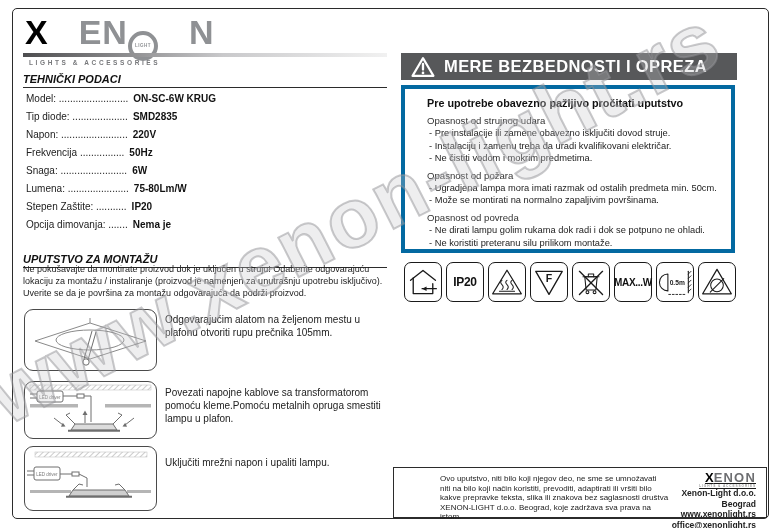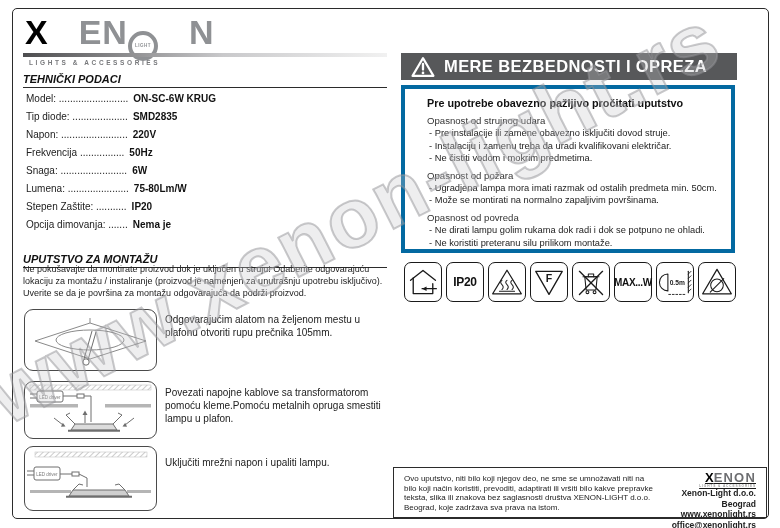--- a/index.html
+++ b/index.html
@@ -34,21 +34,21 @@
   .safety-sub{font-size:10.8px;font-weight:bold;margin-bottom:6px;color:#111;}
   .sgroup-h{font-size:9.6px;color:#333;margin-top:5px;line-height:12px;}
   .bullet{font-size:9.3px;color:#222;line-height:12.6px;white-space:nowrap;padding-left:2px;}
   
   .badge-row{left:391px;top:253px;display:flex;gap:4px;}
   .badge{width:38px;height:40px;border:1.6px solid #1a1a1a;border-radius:7px;background:#fff;display:flex;align-items:center;justify-content:center;box-sizing:border-box;}
   .badge svg{stroke:#1a1a1a;fill:none;stroke-width:1.5;stroke-linecap:round;stroke-linejoin:round;}
   .badge .btext{font-size:12px;font-weight:bold;color:#111;letter-spacing:-0.3px;}
   .badge .btext.small{font-size:10px;}
   
-  .footer-box{left:380px;top:458px;width:374px;height:51px;border:1px solid #2b2b2b;box-sizing:border-box;display:flex;}
+  .footer-box{left:380px;top:458px;width:374px;height:51px;border:1px solid #2b2b2b;box-sizing:border-box;display:flex;padding-left:36px;}
   .disclaimer{width:292px;padding:6px 0 0 10px;font-size:8px;line-height:9.6px;color:#222;}
   .contact{margin-left:auto;text-align:right;padding:4px 10px 0 0;line-height:10.5px;}
   .mini-logo{font-size:13px;font-weight:bold;line-height:12px;text-decoration:underline;}
   .mini-logo .mx{color:#000;}
   .mini-logo .men{color:#6d6e71;letter-spacing:1.2px;}
   .mini-tag{font-size:3.2px;letter-spacing:0.9px;color:#999;line-height:4px;}
   .contact .cline{font-size:8.5px;font-weight:bold;color:#222;}
   
   .stepbox svg{display:block;width:100%;height:100%;}
   .draw{stroke:#8a8a8a;fill:none;stroke-width:1;}

